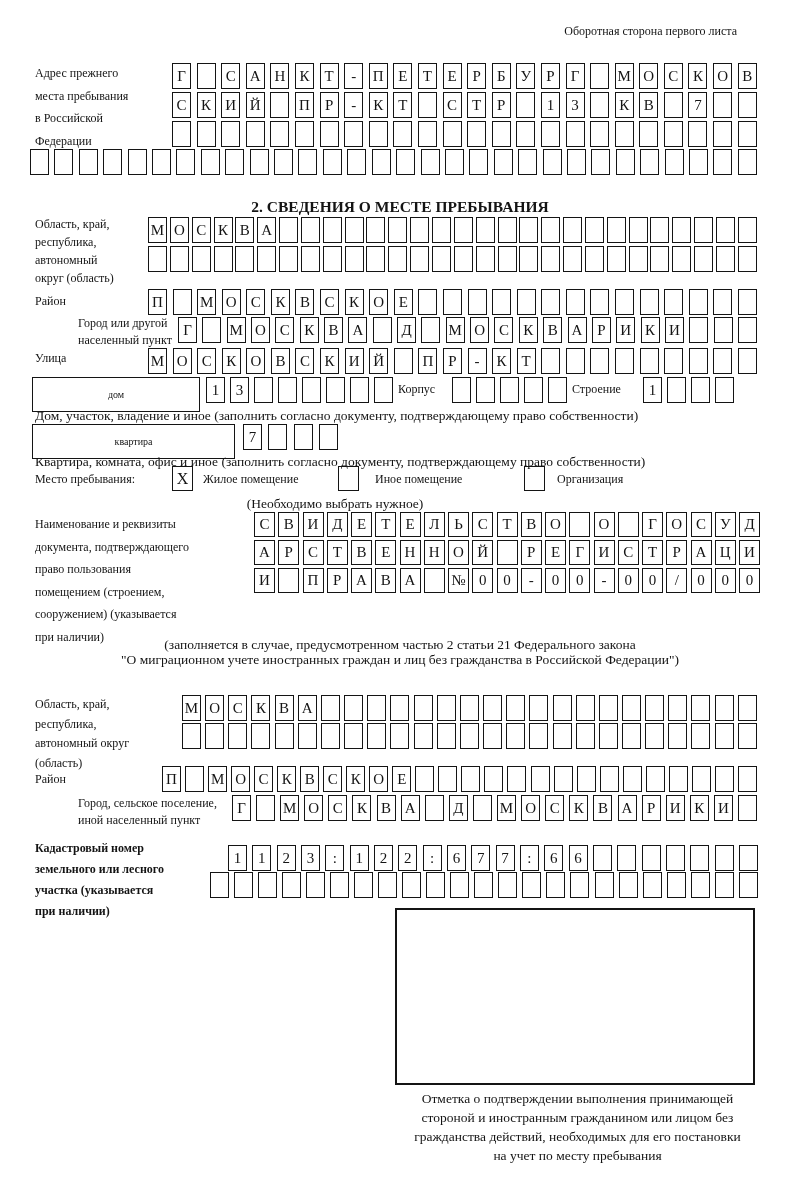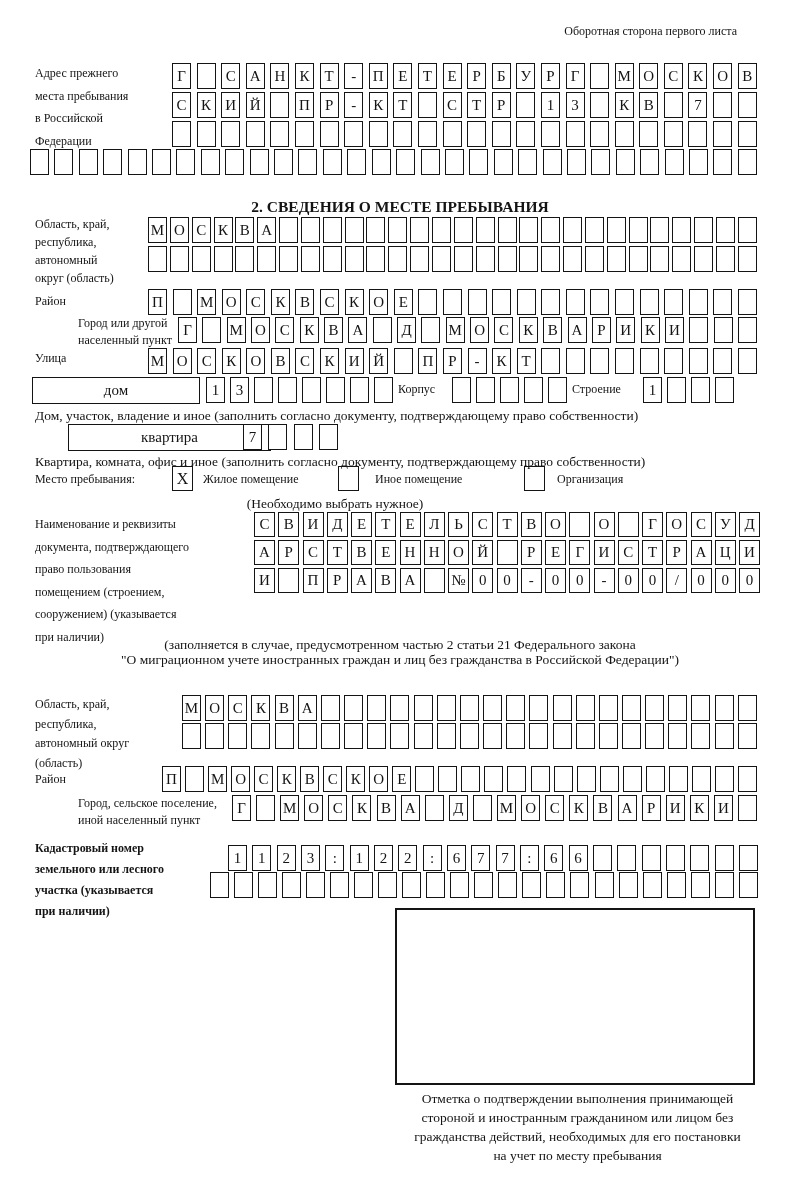--- a/index.html
+++ b/index.html
@@ -14,22 +14,22 @@
   .obl2-label{line-height:19.5px;}
   .two-line{line-height:17px;margin-left:43px;}
   .doc-label{line-height:22.5px;}
   .cad-label{line-height:21px;font-weight:bold;}
   .cells{position:absolute;display:flex;justify-content:space-between;height:26px;}
   .cell{flex:0 0 19px;width:19px;height:26px;border:1.8px solid #141414;box-sizing:border-box;
         display:flex;align-items:center;justify-content:center;font-size:15px;background:#fff;}
   .tight .cell{flex-basis:21px;width:21px;height:25px;}
   .cb{position:absolute;width:21px;height:25px;border:1.8px solid #141414;box-sizing:border-box;
       display:flex;align-items:center;justify-content:center;font-size:16px;}
-  .lbox{position:absolute;height:27px;border:1.8px solid #141414;box-sizing:border-box;
-        display:flex;align-items:center;justify-content:center;font-size:15px;}
+  .lbox{position:absolute;height:35px;border:1.8px solid #141414;box-sizing:border-box;
+        display:flex;align-items:center;justify-content:center;font-size:10px;}
   .stamp{position:absolute;border:2px solid #141414;box-sizing:border-box;background:#fff;}
 </style>
 </head>
 <body>
 
 <div class="page">
 
   <div class="txt" style="left:337px;top:22px;width:400px;text-align:right;">Оборотная сторона первого листа</div>
 
   <div class="txt addr-label" style="left:35px;top:62px;">Адрес прежнего
@@ -322,21 +322,21 @@
     </div>
   <div class="txt" style="left:572px;top:380px;">Строение</div>
   <div class="cells" style="left:643px;top:377px;width:91px;">
       <span class="cell">1</span>
       <span class="cell"></span>
       <span class="cell"></span>
       <span class="cell"></span>
     </div>
   <div class="txt small" style="left:35px;top:406px;text-align:center;">Дом, участок, владение и иное (заполнить согласно документу, подтверждающему право собственности)</div>
 
-  <div class="lbox" style="left:32px;top:424px;width:203px;margin-left:36px;">квартира</div>
+  <div class="lbox" style="left:32px;top:424px;width:203px;">квартира</div>
   <div class="cells" style="left:243px;top:424px;width:95px;">
       <span class="cell">7</span>
       <span class="cell"></span>
       <span class="cell"></span>
       <span class="cell"></span>
     </div>
   <div class="txt small" style="left:35px;top:452px;">Квартира, комната, офис и иное (заполнить согласно документу, подтверждающему право собственности)</div>
 
   <div class="txt" style="left:35px;top:470px;">Место пребывания:</div>
   <span class="cb" style="left:172px;top:466px;">X</span>

